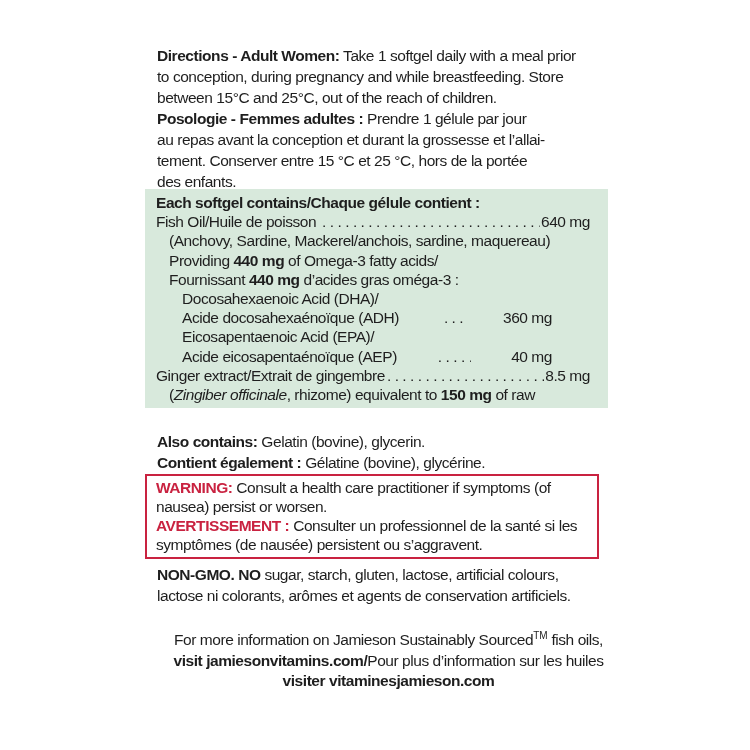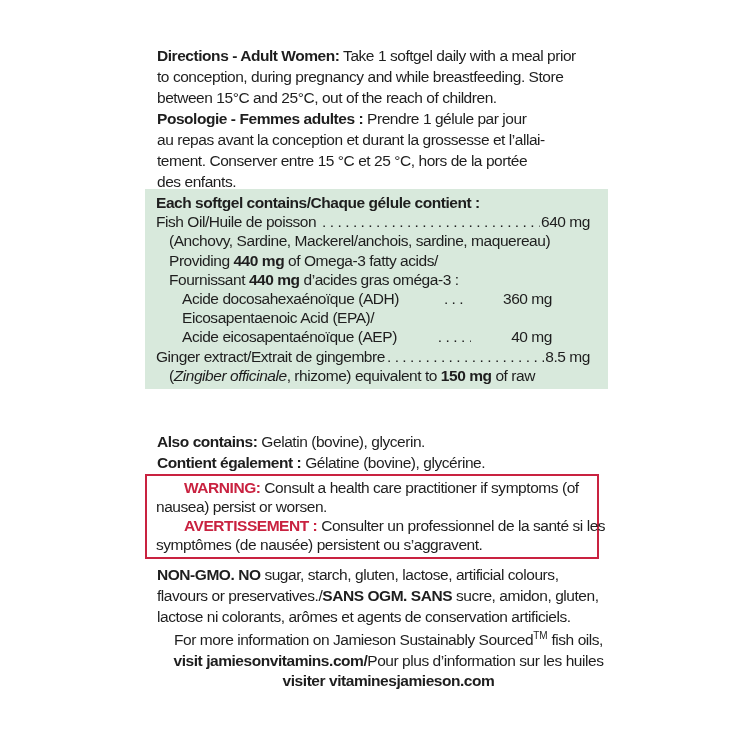--- a/index.html
+++ b/index.html
@@ -15,21 +15,21 @@
     width: 714px; height: 750px;
     font-size: 15.5px;
     letter-spacing: -0.45px;
   }
   .section { position: absolute; }
   .row { white-space: pre; }
   .row.flex { display: flex; align-items: flex-end; }
   .txt { white-space: pre; }
   .b { font-weight: 700; }
   .i { font-style: italic; }
-  .red { color: var(--red, #c92240); margin-left: 28px; }
+  .red { color: var(--red, #c92240); }
   .sup { font-size: 10px; vertical-align: super; letter-spacing: 0; margin-top: 32px; }
   .lead {
     flex: 1 1 auto;
     overflow: hidden;
     white-space: pre;
     min-width: 8px;
     margin: 0 1px 0 2px;
   }
   .val { flex: 0 0 auto; white-space: pre; }
 
@@ -79,20 +79,21 @@
       <div class="row ind0"><span class="txt"><span>tement. Conserver entre 15 °C et 25 °C, hors de la portée</span></span></div>
       <div class="row ind0"><span class="txt"><span>des enfants.</span></span></div>
     </div>
 
   <div id="panel" class="section">
       <div class="row ind0"><span class="txt"><span class="b">Each softgel contains/Chaque gélule contient :</span></span></div>
       <div class="row ind0 flex lead0"><span class="txt"><span>Fish Oil/Huile de poisson </span></span><span class="lead">. . . . . . . . . . . . . . . . . . . . . . . . . . . . . . . . . . . . . . . . . . . . . . . . . . . . . . . . . . . . </span><span class="val">640 mg</span></div>
       <div class="row ind1"><span class="txt"><span>(Anchovy, Sardine, Mackerel/anchois, sardine, maquereau)</span></span></div>
       <div class="row ind1"><span class="txt"><span>Providing </span><span class="b">440 mg</span><span> of Omega-3 fatty acids/</span></span></div>
       <div class="row ind1"><span class="txt"><span>Fournissant </span><span class="b">440 mg</span><span> d’acides gras oméga-3 :</span></span></div>
+      <div class="row ind2"><span class="txt"><span>Docosahexaenoic Acid (DHA)/</span></span></div>
       <div class="row ind2 flex lead2"><span class="txt"><span>Acide docosahexaénoïque (ADH) </span></span><span class="lead">. . . . . . . . . . . . . . . . . . . . . . . . . . . . . . . . . . . . . . . . . . . . . . . . . . . . . . . . . . . . </span><span class="val">360 mg</span></div>
       <div class="row ind2"><span class="txt"><span>Eicosapentaenoic Acid (EPA)/</span></span></div>
       <div class="row ind2 flex lead2"><span class="txt"><span>Acide eicosapentaénoïque (AEP)</span></span><span class="lead">. . . . . . . . . . . . . . . . . . . . . . . . . . . . . . . . . . . . . . . . . . . . . . . . . . . . . . . . . . . . </span><span class="val">40 mg</span></div>
       <div class="row ind0 flex lead0"><span class="txt"><span>Ginger extract/Extrait de gingembre</span></span><span class="lead">. . . . . . . . . . . . . . . . . . . . . . . . . . . . . . . . . . . . . . . . . . . . . . . . . . . . . . . . . . . . </span><span class="val">8.5 mg</span></div>
       <div class="row ind1"><span class="txt"><span>(</span><span class="i">Zingiber officinale</span><span>, rhizome) equivalent to </span><span class="b">150 mg</span><span> of raw</span></span></div>
     </div>
 
   <div id="also" class="section">
       <div class="row ind0"><span class="txt"><span class="b">Also contains:</span><span> Gelatin (bovine), glycerin.</span></span></div>
       <div class="row ind0"><span class="txt"><span class="b">Contient également :</span><span> Gélatine (bovine), glycérine.</span></span></div>
@@ -100,21 +101,20 @@
 
   <div id="warning" class="section">
       <div class="row ind0"><span class="txt"><span class="b red">WARNING:</span><span> Consult a health care practitioner if symptoms (of</span></span></div>
       <div class="row ind0"><span class="txt"><span>nausea) persist or worsen.</span></span></div>
       <div class="row ind0"><span class="txt"><span class="b red">AVERTISSEMENT :</span><span> Consulter un professionnel de la santé si les</span></span></div>
       <div class="row ind0"><span class="txt"><span>symptômes (de nausée) persistent ou s’aggravent.</span></span></div>
     </div>
 
   <div id="nongmo" class="section">
       <div class="row ind0"><span class="txt"><span class="b">NON-GMO. NO</span><span> sugar, starch, gluten, lactose, artificial colours,</span></span></div>
-      <div class="row ind0"><span class="txt"><span>flavours or preservatives./</span><span class="b">SANS OGM. SANS</span><span> sucre, amidon, gluten,</span></span></div>
       <div class="row ind0"><span class="txt"><span>lactose ni colorants, arômes et agents de conservation artificiels.</span></span></div>
     </div>
 
   <div id="footer" class="section">
       <div class="row ind0"><span class="txt"><span>For more information on Jamieson Sustainably Sourced</span><span class="sup">TM</span><span> fish oils,</span></span></div>
       <div class="row ind0"><span class="txt"><span class="b">visit jamiesonvitamins.com/</span><span>Pour plus d’information sur les huiles</span></span></div>
       <div class="row ind0"><span class="txt"><span class="b">visiter vitaminesjamieson.com</span></span></div>
     </div>
 </div>
 

